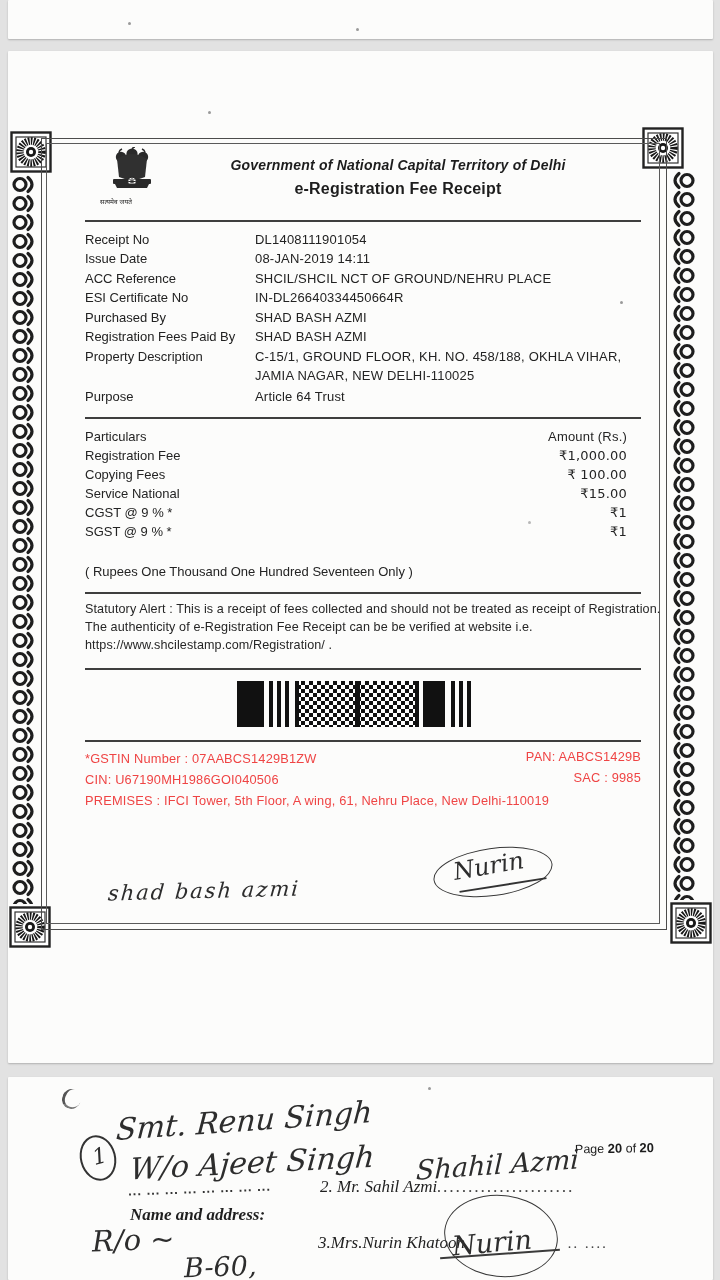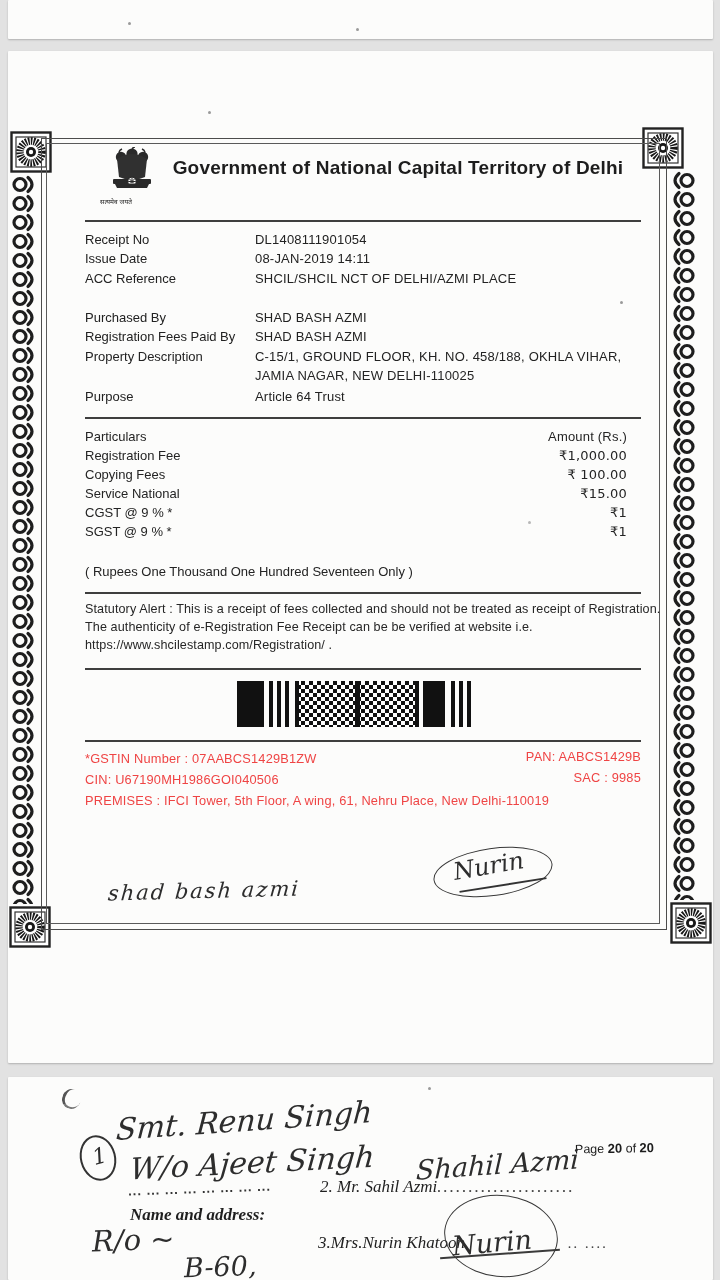--- a/index.html
+++ b/index.html
@@ -23,21 +23,21 @@
   #page-witness{top:1077px;height:203px;}
 
   
   .frame-outer{border:1.6px solid #4c4c4c;}
   .frame-inner{border:1px solid #5a5a5a;}
   .strip{overflow:hidden;}
   .medallion{line-height:0;}
 
   
   .title{font-weight:bold;color:#1d1d1d;text-align:center;letter-spacing:.2px;}
-  .t1{font-size:19px;}
+  .t1{font-size:14px;font-style:italic;}
   .t2{font-size:16px;}
   .emblem-caption{font-size:6.5px;font-family:"DejaVu Sans",sans-serif;color:#222;text-align:left;}
 
   .rule{height:2px;background:#3e3e3e;}
 
   
   .frow{left:77px;width:556px;font-size:13px;color:#222;}
   .flabel{display:inline-block;width:170px;vertical-align:top;}
   .fvalue{display:inline-block;vertical-align:top;letter-spacing:.2px;}
   .fvalue2{left:247px;font-size:13px;letter-spacing:.2px;}
@@ -145,26 +145,28 @@
         <path d="M14 9 q-4 -5 1 -7 M25 5 q0 -5 3 -5 M36 9 q4 -5 -1 -7" stroke="#2a2a2a" stroke-width="1.6" fill="none"></path>
         <rect x="6" y="32" width="38" height="5" rx="1"></rect>
         <circle cx="25" cy="34.5" r="4.4" fill="#fcfcfb" stroke="#2a2a2a" stroke-width="1.4"></circle>
         <path d="M25 30.6 v7.8 M21.2 34.5 h7.6 M22.3 31.8 l5.4 5.4 M27.7 31.8 l-5.4 5.4" stroke="#2a2a2a" stroke-width="1"></path>
         <path d="M8 37 L42 37 L40 41 L10 41 Z"></path>
       </g>
     </svg>
     <div class="abs emblem-caption" style="left:92px;top:146px;width:64px">सत्यमेव जयते</div>
 
     <div class="abs title t1" style="left:130px;top:106px;width:520px">Government of National Capital Territory of Delhi</div>
+    <div class="abs title t2" style="left:130px;top:129px;width:520px">e-Registration Fee Receipt</div>
 
     <div class="abs rule" style="left:77px;top:169px;width:556px"></div>
 
     <div class="abs frow" style="top:181px"><span class="flabel">Receipt No</span><span class="fvalue">DL1408111901054</span></div>
     <div class="abs frow" style="top:200px"><span class="flabel">Issue Date</span><span class="fvalue">08-JAN-2019 14:11</span></div>
-    <div class="abs frow" style="top:219.5px"><span class="flabel">ACC Reference</span><span class="fvalue">SHCIL/SHCIL NCT OF DELHI/AZMI PLACE</span></div>
+    <div class="abs frow" style="top:219.5px"><span class="flabel">ACC Reference</span><span class="fvalue">SHCIL/SHCIL NCT OF GROUND/NEHRU PLACE</span></div>
+    <div class="abs frow" style="top:239px"><span class="flabel">ESI Certificate No</span><span class="fvalue">IN-DL26640334450664R</span></div>
     <div class="abs frow" style="top:278px"><span class="flabel">Registration Fees Paid By</span><span class="fvalue">SHAD BASH AZMI</span></div>
     <div class="abs frow" style="top:258.5px"><span class="flabel">Purchased By</span><span class="fvalue">SHAD BASH AZMI</span></div>
     <div class="abs frow" style="top:297.5px"><span class="flabel">Property Description</span><span class="fvalue">C-15/1, GROUND FLOOR, KH. NO. 458/188, OKHLA VIHAR,</span></div>
     <div class="abs fvalue2" style="top:317px">JAMIA NAGAR, NEW DELHI-110025</div>
     <div class="abs frow" style="top:338px"><span class="flabel">Purpose</span><span class="fvalue">Article 64 Trust</span></div>
 
     <div class="abs rule" style="left:77px;top:366px;width:556px"></div>
 
     <div class="abs prow" style="top:378px"><span>Particulars</span><span class="pamount" style="font-family:'Liberation Sans',sans-serif">Amount (Rs.)</span></div>
     <div class="abs prow" style="top:397px"><span>Registration Fee</span><span class="pamount">₹1,000.00</span></div>

